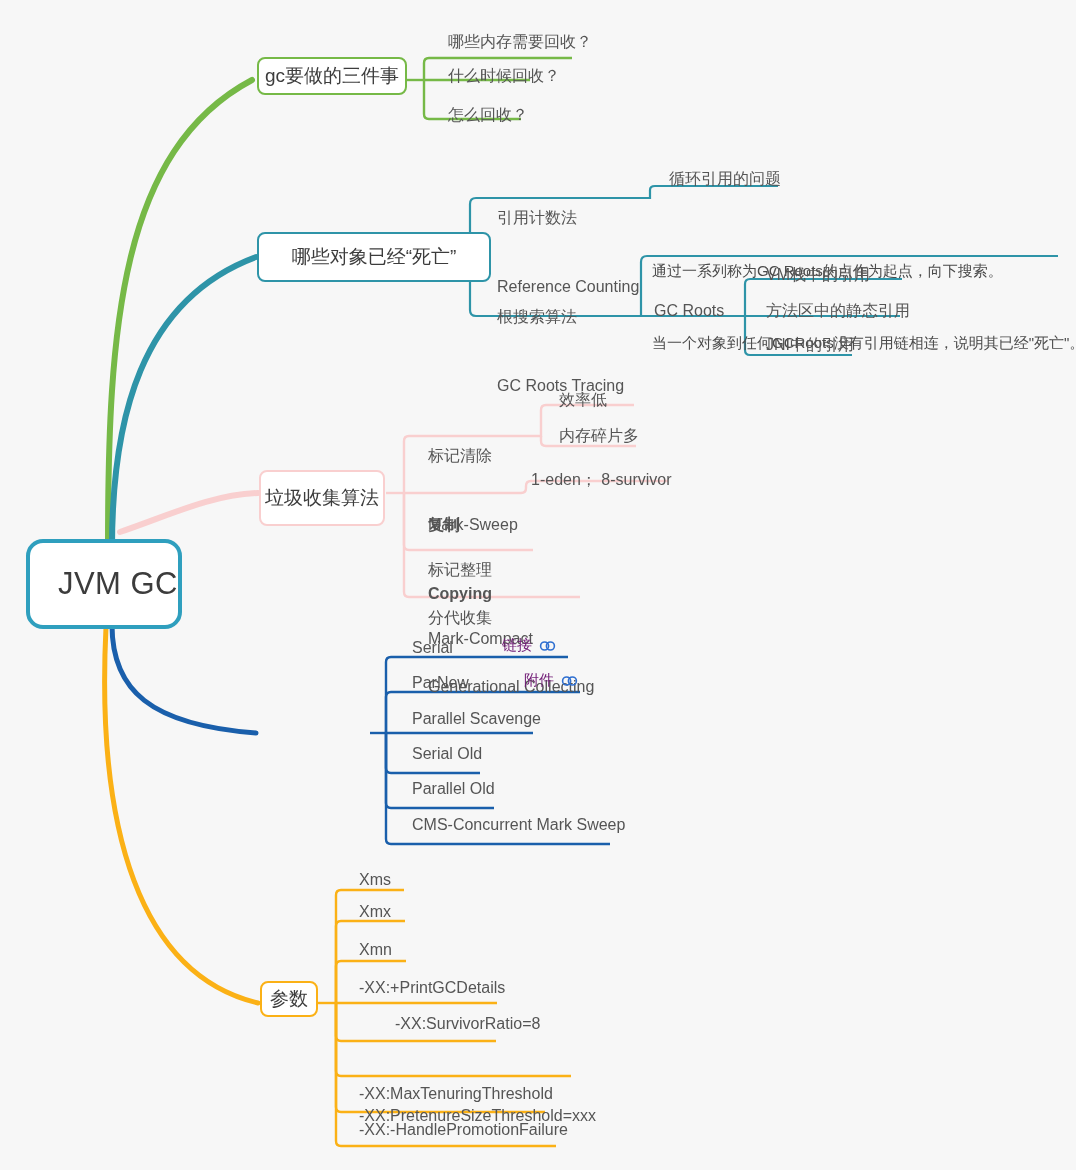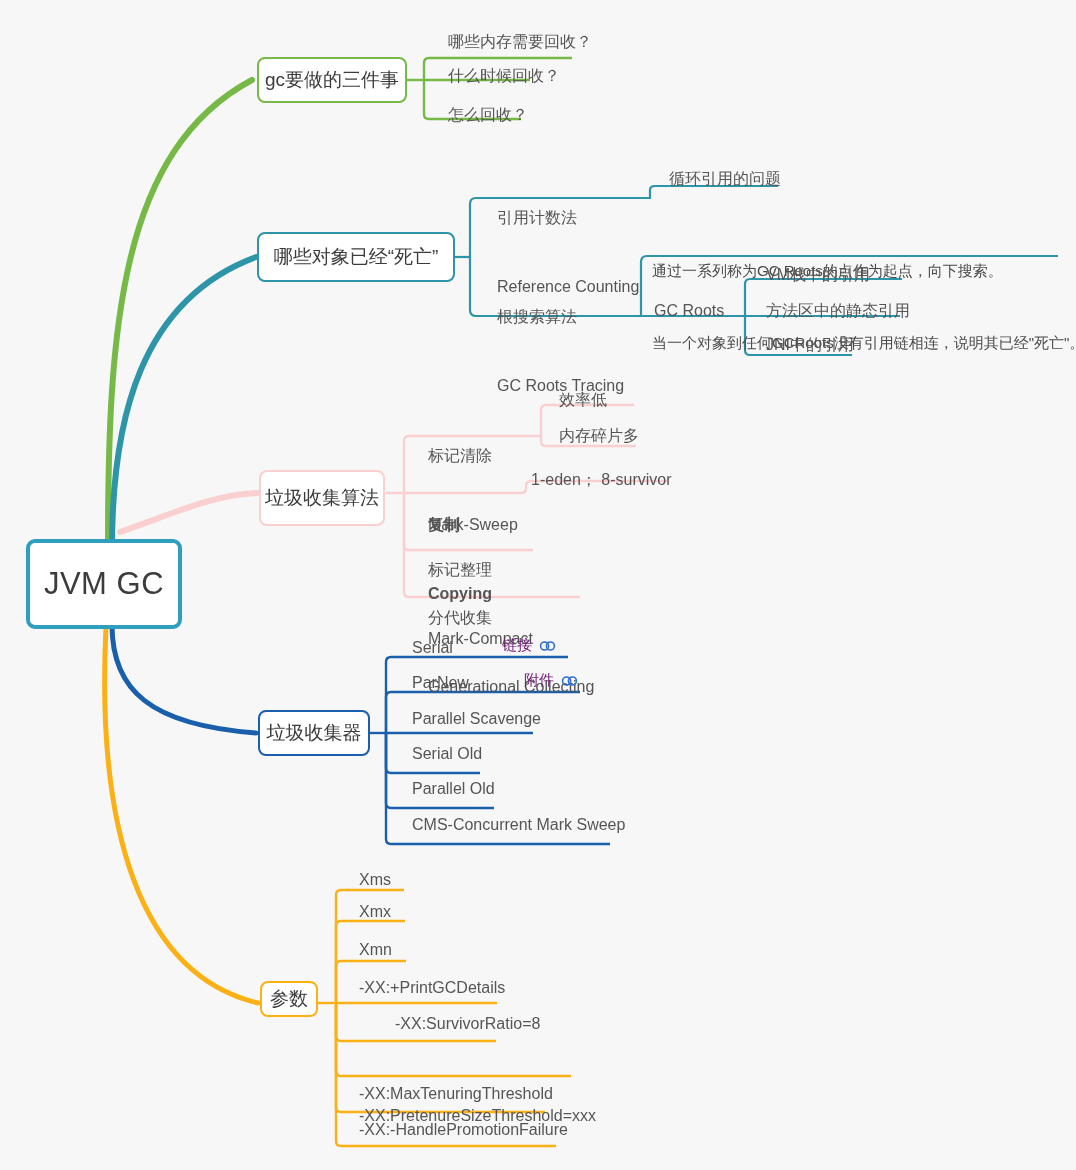--- a/index.html
+++ b/index.html
@@ -29,23 +29,24 @@
     border-radius: 8px;
     display: flex;
     align-items: center;
     justify-content: center;
     color: #3c3c3c;
     white-space: nowrap;
   }
   .node-root {
     border-width: 4px;
     border-style: solid;
-    border-radius: 9px;
+    border-radius: 17px;
     font-size: 31px;
     letter-spacing: 0.5px;
+    justify-content: flex-end;
   }
   .node-l1 {
     border-width: 2px;
     border-style: solid;
     font-size: 19px;
   }
   .leaf {
     position: absolute;
     font-size: 16px;
     color: #555555;
@@ -135,28 +136,28 @@
     <path d="M336,1003 L336,1036 Q336,1041 341,1041 L496,1041" fill="none" stroke="#fbb116" stroke-width="2.4"></path>
     <path d="M336,1003 L336,1071 Q336,1076 341,1076 L571,1076" fill="none" stroke="#fbb116" stroke-width="2.4"></path>
     <path d="M336,1003 L336,1107 Q336,1112 341,1112 L545,1112" fill="none" stroke="#fbb116" stroke-width="2.4"></path>
     <path d="M336,1003 L336,1141 Q336,1146 341,1146 L556,1146" fill="none" stroke="#fbb116" stroke-width="2.4"></path>
   </svg>
 
   <div class="node node-root" style="left:26px; top:539px; width:156px; height:90px; border-color:#2f9fbe;">
     <span>JVM GC</span>
   </div>
 
-  <div class="node node-l1" style="left:257px; top:57px; width:150px; height:46px; border-color:#76b947;">
+  <div class="node node-l1" style="left:257px; top:57px; width:150px; height:38px; border-color:#76b947;">
     <span>gc要做的三件事</span>
   </div>
   <div class="leaf" style="left:448px; top:30px;">哪些内存需要回收？</div>
   <div class="leaf" style="left:448px; top:64px;">什么时候回收？</div>
   <div class="leaf" style="left:448px; top:103px;">怎么回收？</div>
 
-  <div class="node node-l1" style="left:257px; top:232px; width:198px; height:50px; border-color:#2e94a8;">
+  <div class="node node-l1" style="left:257px; top:232px; width:234px; height:50px; border-color:#2e94a8;">
     <span>哪些对象已经“死亡”</span>
   </div>
 
   <div class="leaf" style="left:497px; top:160px;">
     <div>引用计数法</div>
     <div>Reference Counting</div>
   </div>
   <div class="leaf" style="left:669px; top:167px;">循环引用的问题</div>
 
   <div class="leaf" style="left:497px; top:259px;">
@@ -194,23 +195,20 @@
   <div class="leaf" style="left:428px; top:512px;">
     <div>标记整理</div>
     <div>Mark-Compact</div>
   </div>
 
   <div class="leaf" style="left:428px; top:560px;">
     <div>分代收集</div>
     <div>Generational Collecting</div>
   </div>
 
-  <div class="node node-l1" style="left:258px; top:710px; width:112px; height:46px; border-color:#1a5fab;">
-    <span>垃圾收集器</span>
-  </div>
 
   <div class="leaf" style="left:412px; top:636px;">Serial</div>
   <div class="chip" style="left:502px; top:636px;">
     <span>链接</span>
     <span class="link-icon">
       <svg width="17" height="14" viewBox="0 0 17 14" aria-hidden="true">
         <circle cx="5.6" cy="7" r="4" fill="none" stroke="#2f6fd0" stroke-width="1.6"></circle>
         <circle cx="11.4" cy="7" r="4" fill="none" stroke="#2f6fd0" stroke-width="1.6"></circle>
       </svg>
     </span>

